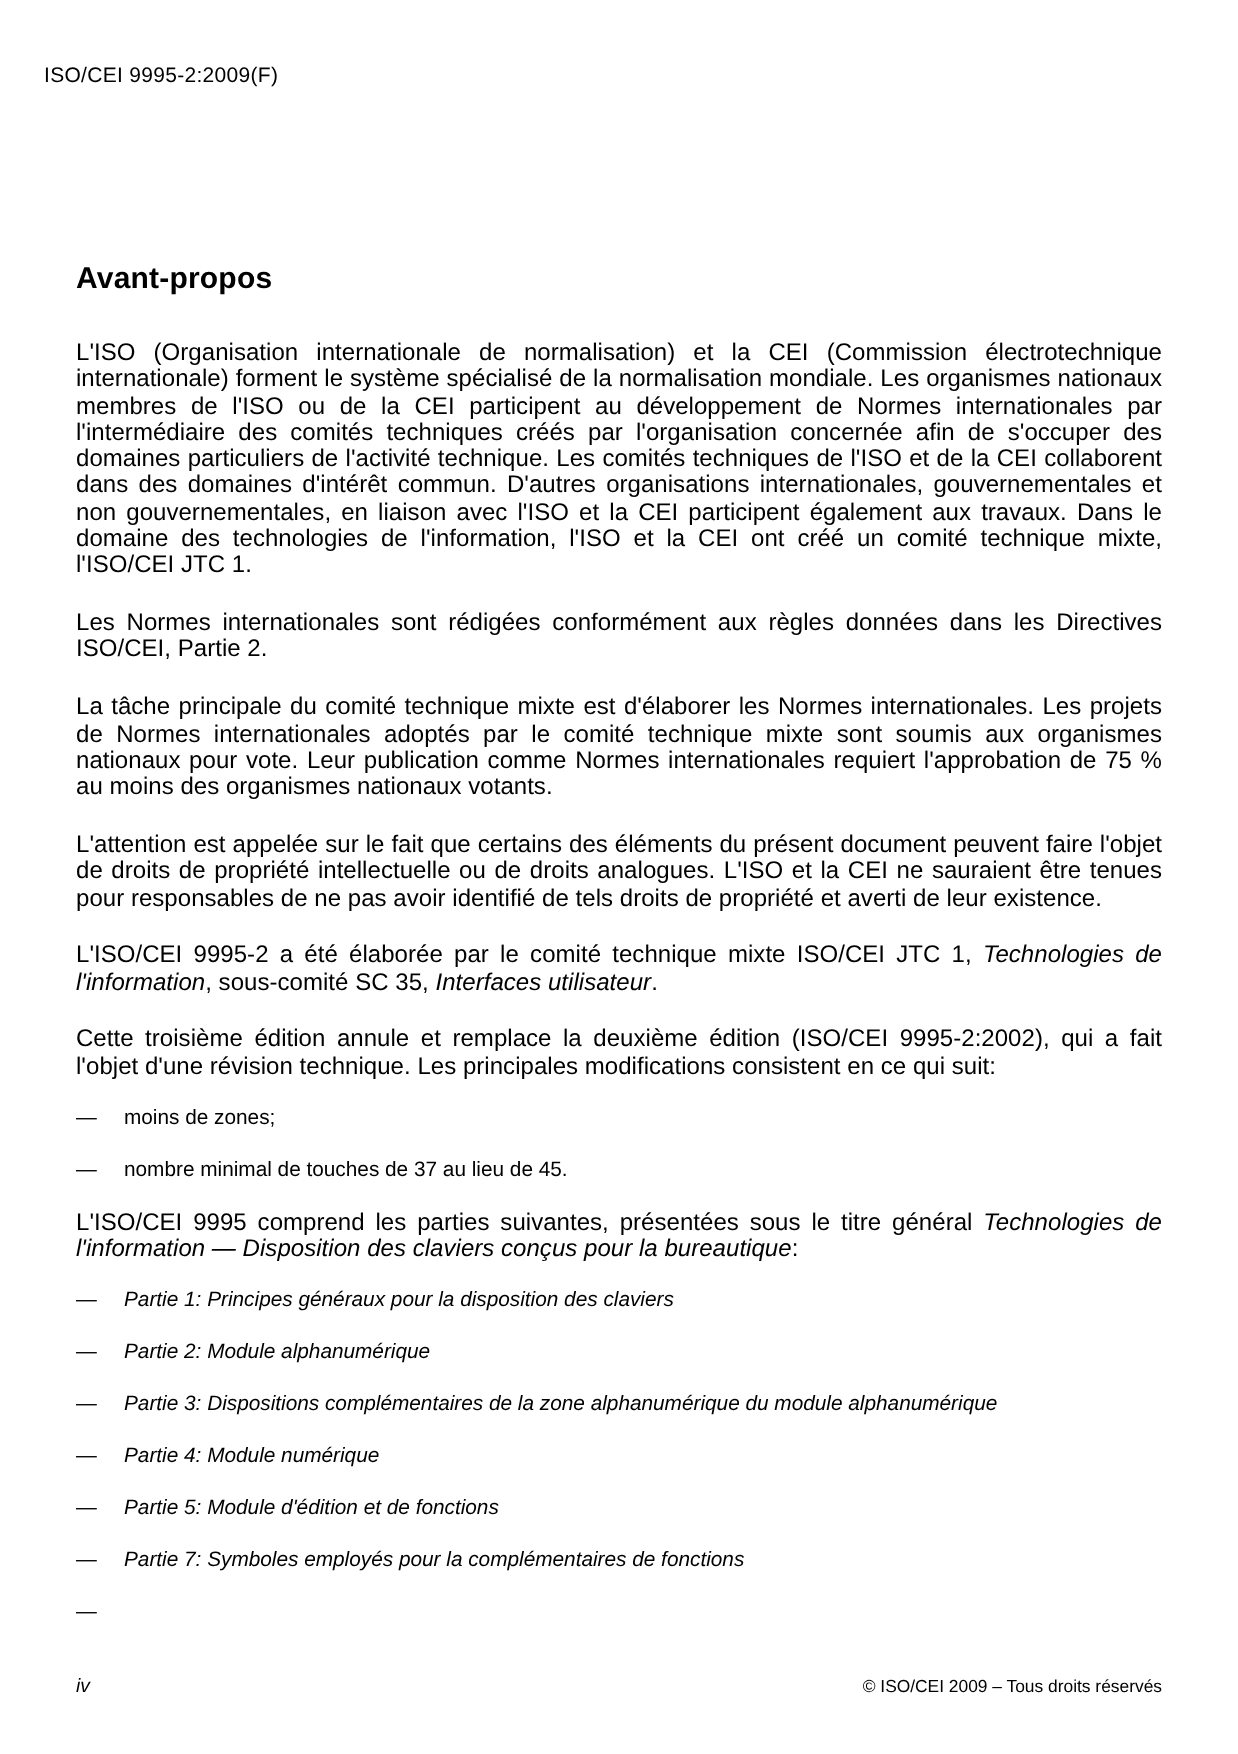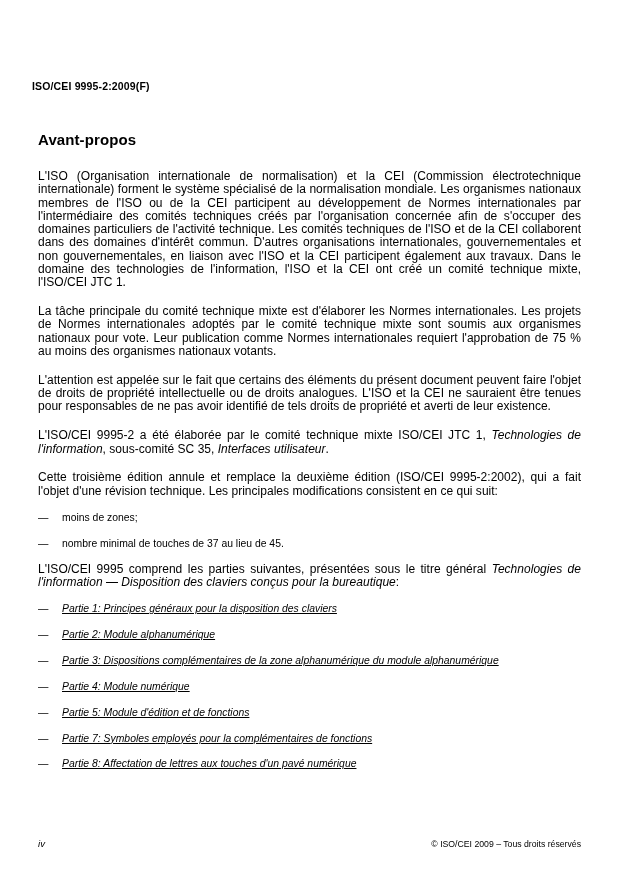--- a/index.html
+++ b/index.html
@@ -13,26 +13,25 @@
   }
   .page {
     position: relative;
     width: 619px;
     height: 877px;
     background: #ffffff;
     overflow: hidden;
   }
   .running-header {
     position: absolute;
-    left: 32px;
+    left: 22px;
     top: 32px;
     font-size: 10.5px;
-    font-weight: bold;
+    font-weight: normal;
     letter-spacing: 0.15px;
-    margin-top: 48px;
   }
   .content {
     position: absolute;
     left: 38px;
     top: 131px;
     width: 543px;
   }
   .doc-title {
     font-size: 15px;
     font-weight: bold;
@@ -57,21 +56,20 @@
     position: relative;
     text-align: left;
   }
   .dash-item .dash {
     position: absolute;
     left: 0;
     top: 0;
   }
   .dash-item.italic .item-text {
     font-style: italic;
-    text-decoration: underline;
   }
   .list-block {
     margin-bottom: 4.5px;
   }
   .parts-list .dash-item {
     margin-bottom: 12.6px;
   }
   .mods-list {
     margin-top: 0;
     margin-bottom: 6px;
@@ -106,20 +104,21 @@
 <div class="page">
 
   <div class="running-header">ISO/CEI 9995-2:2009(F)</div>
 
   <div class="content">
 
     <h1 class="doc-title">Avant-propos</h1>
 
     <p class="para">L'ISO (Organisation internationale de normalisation) et la CEI (Commission électrotechnique internationale) forment le système spécialisé de la normalisation mondiale. Les organismes nationaux membres de l'ISO ou de la CEI participent au développement de Normes internationales par l'intermédiaire des comités techniques créés par l'organisation concernée afin de s'occuper des domaines particuliers de l'activité technique. Les comités techniques de l'ISO et de la CEI collaborent dans des domaines d'intérêt commun. D'autres organisations internationales, gouvernementales et non gouvernementales, en liaison avec l'ISO et la CEI participent également aux travaux. Dans le domaine des technologies de l'information, l'ISO et la CEI ont créé un comité technique mixte, l'ISO/CEI JTC 1.</p>
 
+    <p class="para">Les Normes internationales sont rédigées conformément aux règles données dans les Directives ISO/CEI, Partie 2.</p>
 
     <p class="para">La tâche principale du comité technique mixte est d'élaborer les Normes internationales. Les projets de Normes internationales adoptés par le comité technique mixte sont soumis aux organismes nationaux pour vote. Leur publication comme Normes internationales requiert l'approbation de 75 % au moins des organismes nationaux votants.</p>
 
     <p class="para">L'attention est appelée sur le fait que certains des éléments du présent document peuvent faire l'objet de droits de propriété intellectuelle ou de droits analogues. L'ISO et la CEI ne sauraient être tenues pour responsables de ne pas avoir identifié de tels droits de propriété et averti de leur existence.</p>
 
     <p class="para"><span>L'ISO/CEI 9995-2 a été élaborée par le comité technique mixte ISO/CEI JTC 1, </span><em class="it">Technologies de l'information</em><span>, sous-comité SC 35, </span><em class="it">Interfaces utilisateur</em><span>.</span></p>
 
     <p class="para last-para">Cette troisième édition annule et remplace la deuxième édition (ISO/CEI 9995-2:2002), qui a fait l'objet d'une révision technique. Les principales modifications consistent en ce qui suit:</p>
 
     <div class="list-block mods-list">
@@ -155,21 +154,20 @@
       <div class="dash-item italic">
         <span class="dash">—</span>
         <span class="item-text">Partie 5: Module d'édition et de fonctions</span>
       </div>
       <div class="dash-item italic">
         <span class="dash">—</span>
         <span class="item-text">Partie 7: Symboles employés pour la complémentaires de fonctions</span>
       </div>
       <div class="dash-item italic">
         <span class="dash">—</span>
-        <span class="item-text">Partie 8: Affectation de lettres aux touches d'un pavé numérique</span>
       </div>
     </div>
 
   </div>
 
   <div class="footer">
     <span class="folio">iv</span>
     <span class="copyright">© ISO/CEI 2009 – Tous droits réservés</span>
   </div>
 

